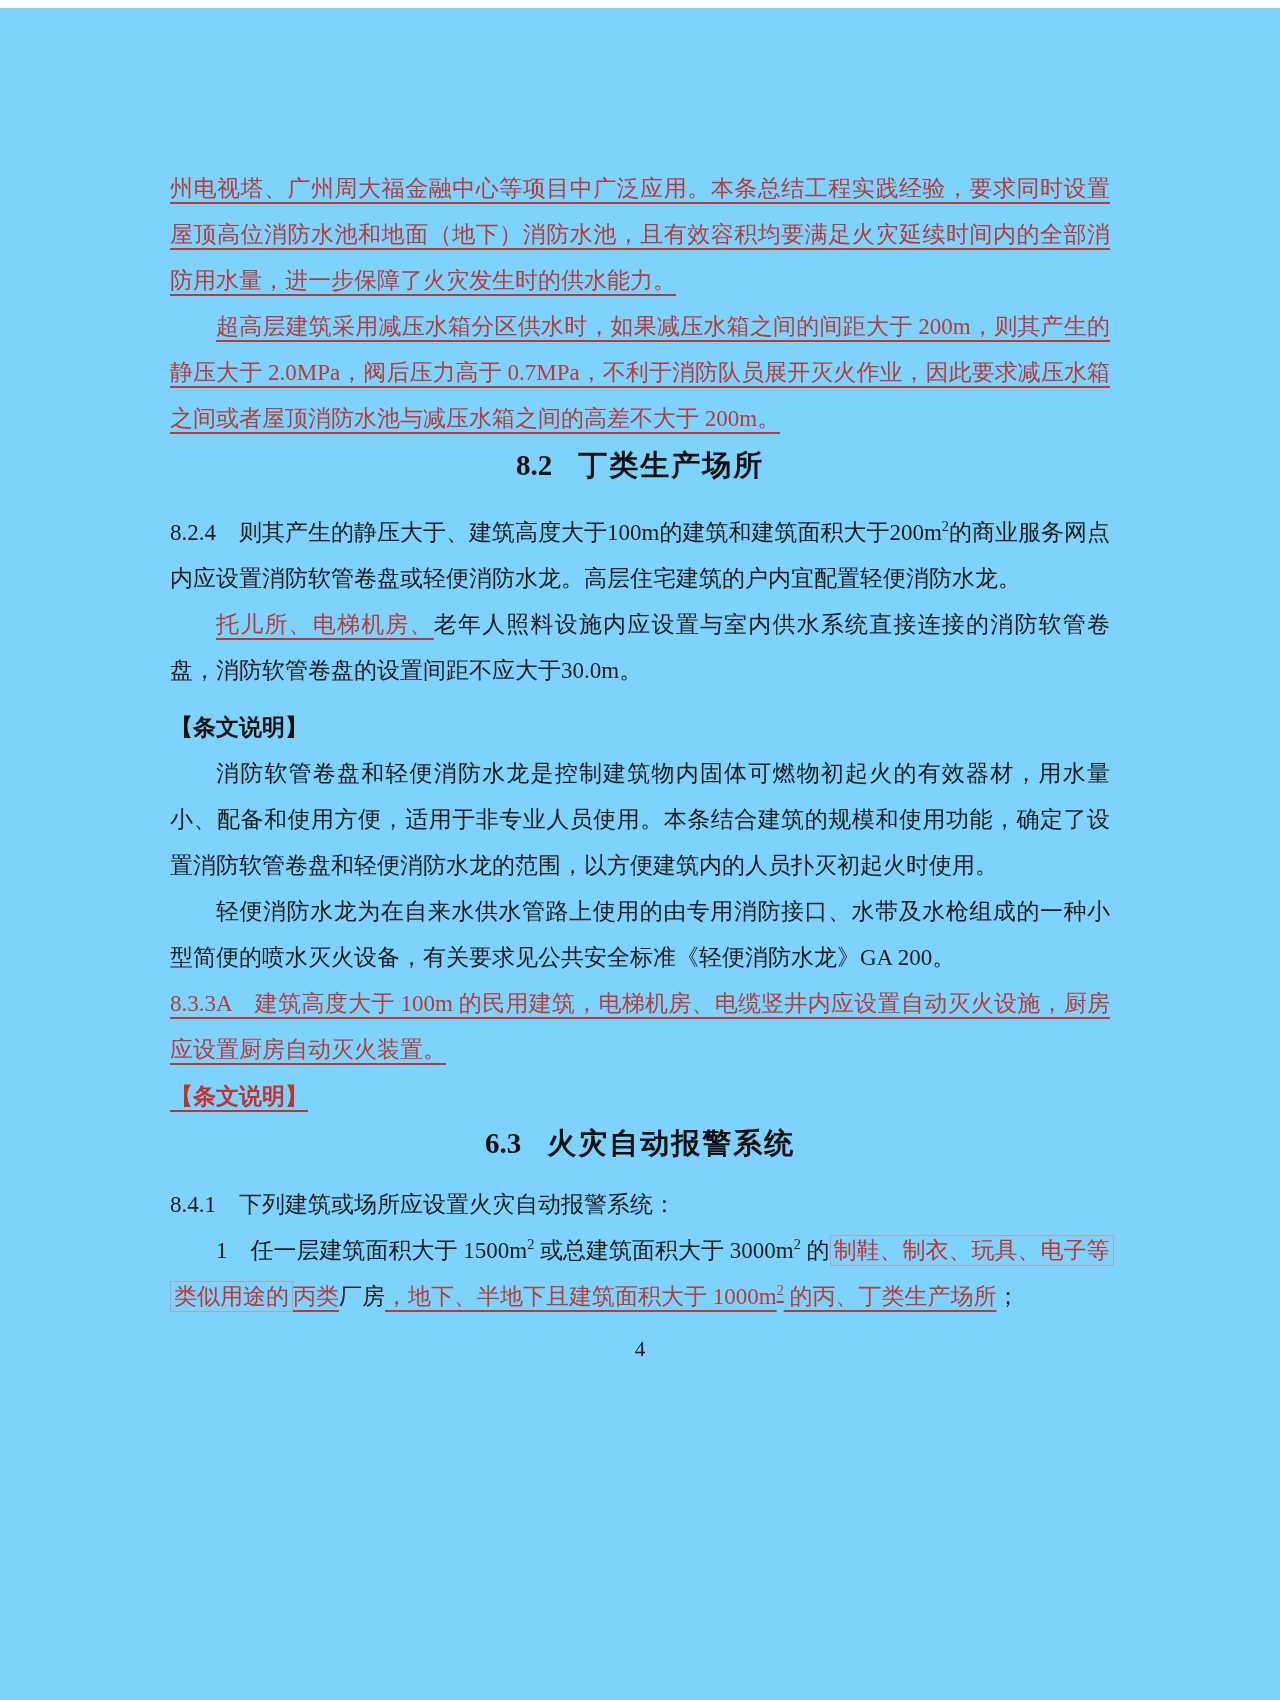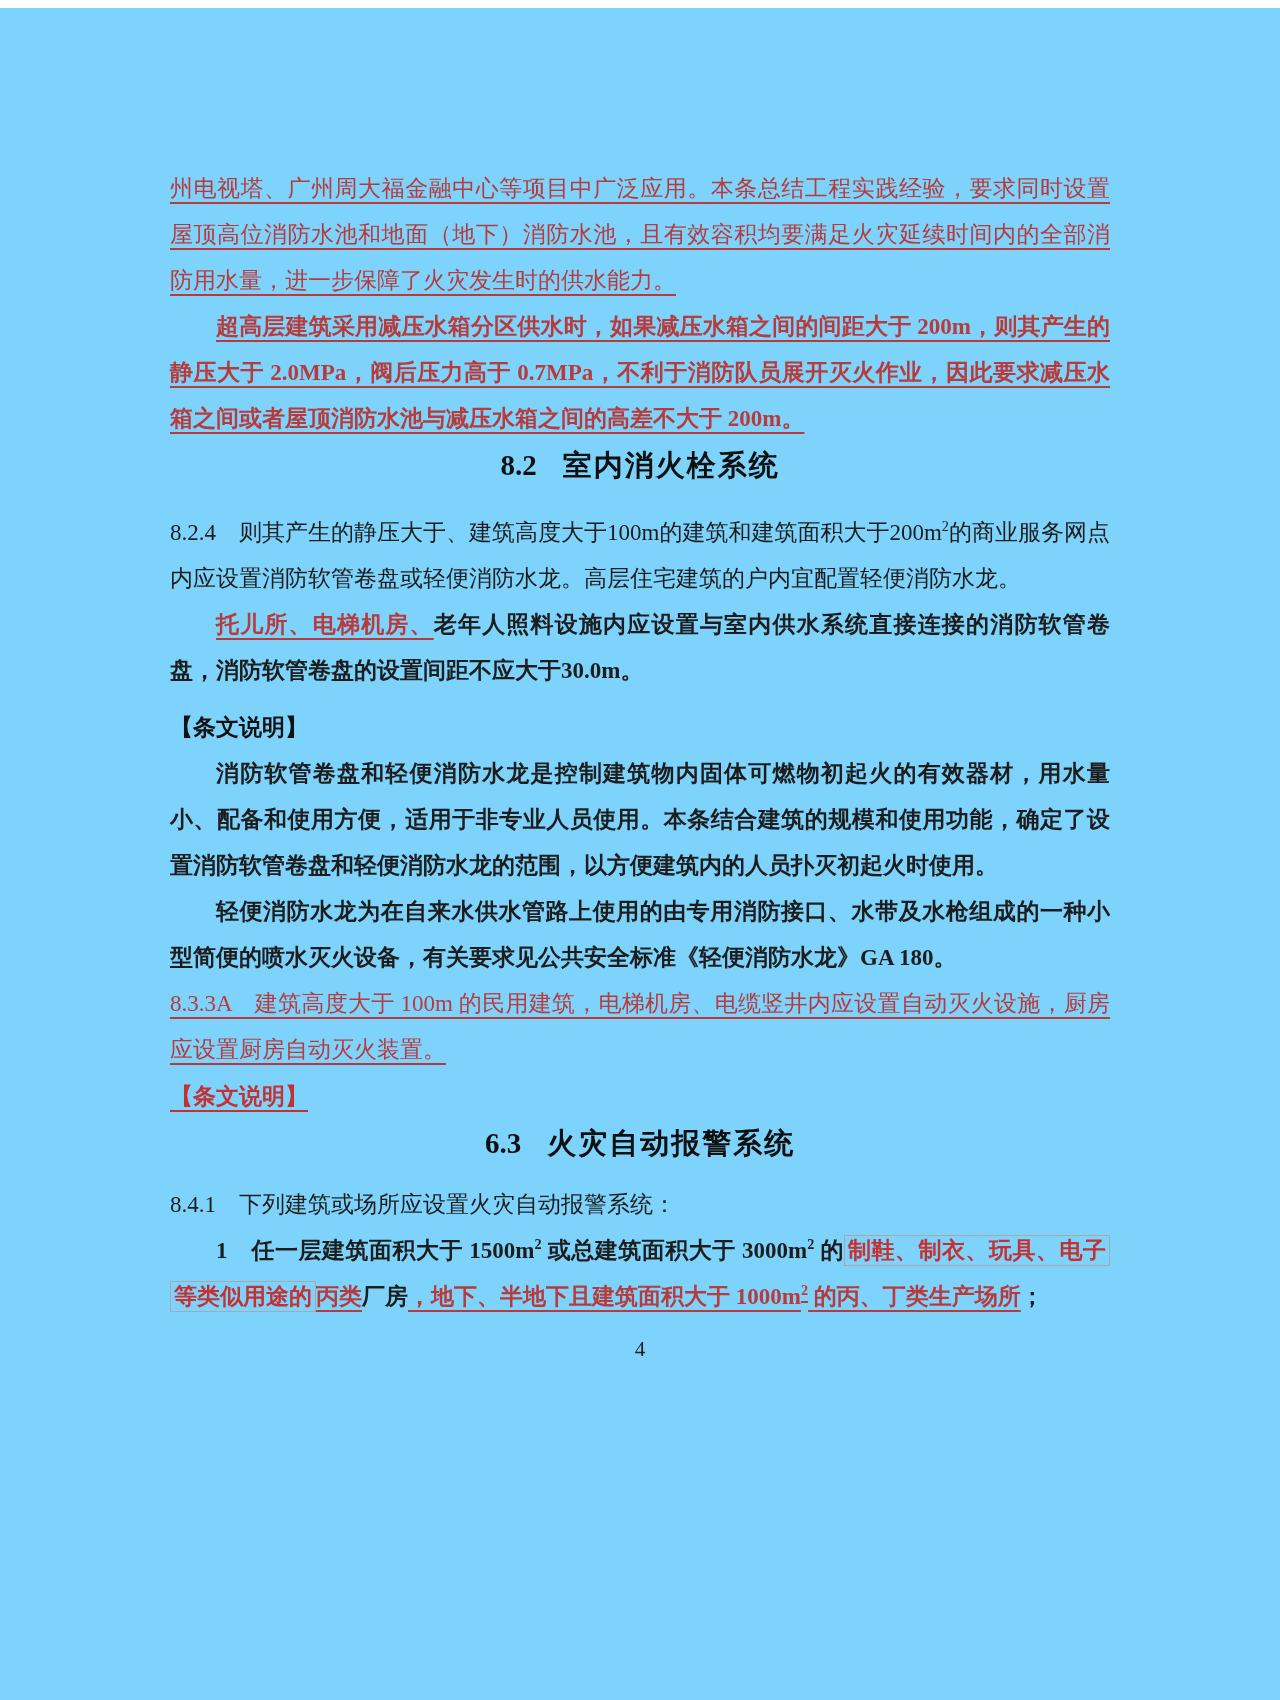--- a/index.html
+++ b/index.html
@@ -20,21 +20,21 @@
     color: #1d1d1d;
   }
   .para {
     margin: 0;
     font-size: 23px;
     line-height: 46px;
     text-align: justify;
   }
   .serif { font-family: "Liberation Serif", "DejaVu Serif", serif; }
   .sans  { font-family: "Liberation Serif", "DejaVu Serif", serif; }
-  .indent { text-indent: 2em; font-weight: bold; }
+  .indent { text-indent: 2em; }
 
   
   .sp-lg  { margin-top: 56px; }
   .sp-md  { margin-top: 22px; }
   .sp-sm  { margin-top: 16px; }
   .sp-xs  { margin-top: 10px; }
   .sp-xxs { margin-top: 8px; }
 
   
   .seg { }
@@ -96,26 +96,26 @@
     font-family: "Liberation Serif", "DejaVu Serif", serif;
   }
 </style>
 </head>
 <body>
 
 <main class="page">
   <section class="content">
       <p class="para serif"><span class="seg red">州电视塔、广州周大福金融中心等项目中广泛应用。本条总结工程实践经验，要求同时设置屋顶高位消防水池和地面（地下）消防水池，且有效容积均要满足火灾延续时间内的全部消防用水量，进一步保障了火灾发生时的供水能力。</span></p>
       <p class="para serif indent"><span class="seg red">超高层建筑采用减压水箱分区供水时，如果减压水箱之间的间距大于 200m，则其产生的静压大于 2.0MPa，阀后压力高于 0.7MPa，不利于消防队员展开灭火作业，因此要求减压水箱之间或者屋顶消防水池与减压水箱之间的高差不大于 200m。</span></p>
-      <p class="heading sp-lg"><span class="hnum">8.2</span><span class="htitle">室内消火栓系统</span></p>
+      <p class="heading sp-lg"><span class="hnum">8.2</span><span class="htitle">丁类生产场所</span></p>
       <p class="para sans sp-md"><span class="seg black">8.2.4　则其产生的静压大于、建筑高度大于100m的建筑和建筑面积大于200m</span><sup class="seg black">2</sup><span class="seg black">的商业服务网点内应设置消防软管卷盘或轻便消防水龙。高层住宅建筑的户内宜配置轻便消防水龙。</span></p>
       <p class="para sans indent"><span class="seg red">托儿所、电梯机房、</span><span class="seg black">老年人照料设施内应设置与室内供水系统直接连接的消防软管卷盘，消防软管卷盘的设置间距不应大于30.0m。</span></p>
       <p class="para sans sp-xs"><span class="seg black-bold">【条文说明】</span></p>
       <p class="para serif indent"><span class="seg black">消防软管卷盘和轻便消防水龙是控制建筑物内固体可燃物初起火的有效器材，用水量小、配备和使用方便，适用于非专业人员使用。本条结合建筑的规模和使用功能，确定了设置消防软管卷盘和轻便消防水龙的范围，以方便建筑内的人员扑灭初起火时使用。</span></p>
-      <p class="para serif indent"><span class="seg black">轻便消防水龙为在自来水供水管路上使用的由专用消防接口、水带及水枪组成的一种小型简便的喷水灭火设备，有关要求见公共安全标准《轻便消防水龙》GA 180。</span></p>
+      <p class="para serif indent"><span class="seg black">轻便消防水龙为在自来水供水管路上使用的由专用消防接口、水带及水枪组成的一种小型简便的喷水灭火设备，有关要求见公共安全标准《轻便消防水龙》GA 200。</span></p>
       <p class="para sans"><span class="seg red">8.3.3A　建筑高度大于 100m 的民用建筑，电梯机房、电缆竖井内应设置自动灭火设施，厨房应设置厨房自动灭火装置。</span></p>
       <p class="para sans"><span class="seg red-bold">【条文说明】</span></p>
       <p class="heading sp-xxs"><span class="hnum">6.3</span><span class="htitle">火灾自动报警系统</span></p>
       <p class="para sans sp-sm"><span class="seg black">8.4.1　下列建筑或场所应设置火灾自动报警系统：</span></p>
       <p class="para sans indent"><span class="seg black">1　任一层建筑面积大于 1500m</span><sup class="seg black">2</sup><span class="seg black"> 或总建筑面积大于 3000m</span><sup class="seg black">2</sup><span class="seg black"> 的</span><span class="seg red-box">制鞋、制衣、玩具、电子等类似用途的</span><span class="seg red">丙类</span><span class="seg black">厂房</span><span class="seg red">，地下、半地下且建筑面积大于 1000m</span><sup class="seg red">2</sup><span class="seg red"> 的丙、丁类生产场所</span><span class="seg black">；</span></p>
     </section>
   <footer class="pagefoot">
     <span class="pagenum">4</span>
   </footer>
 </main>

